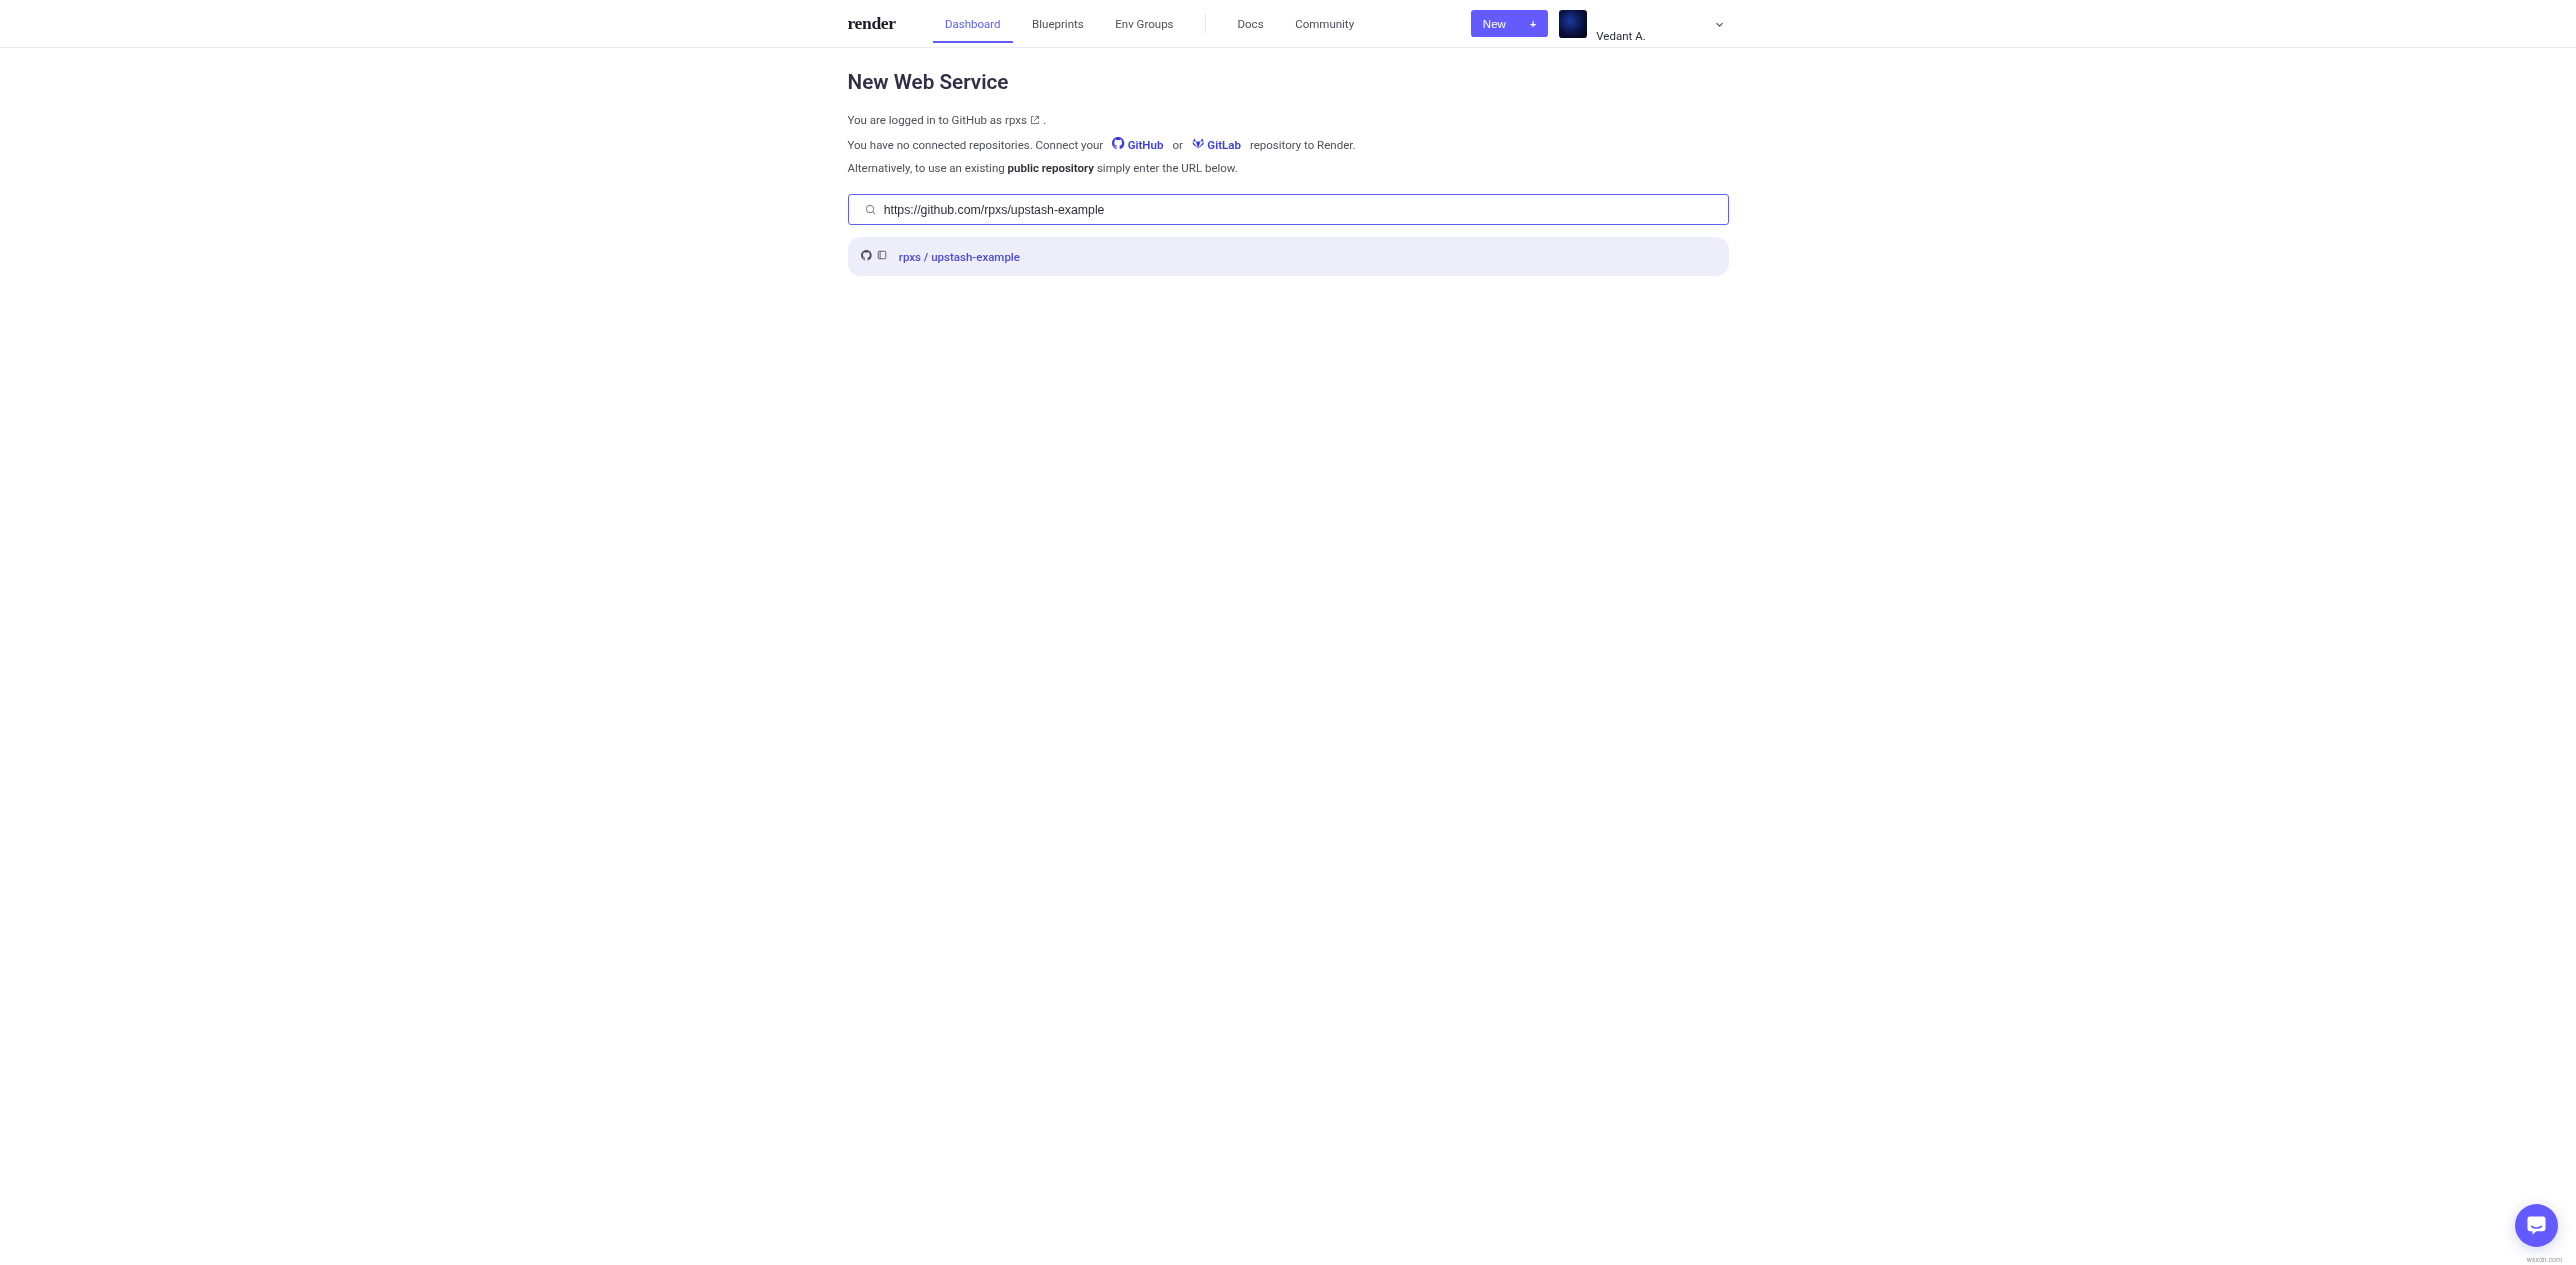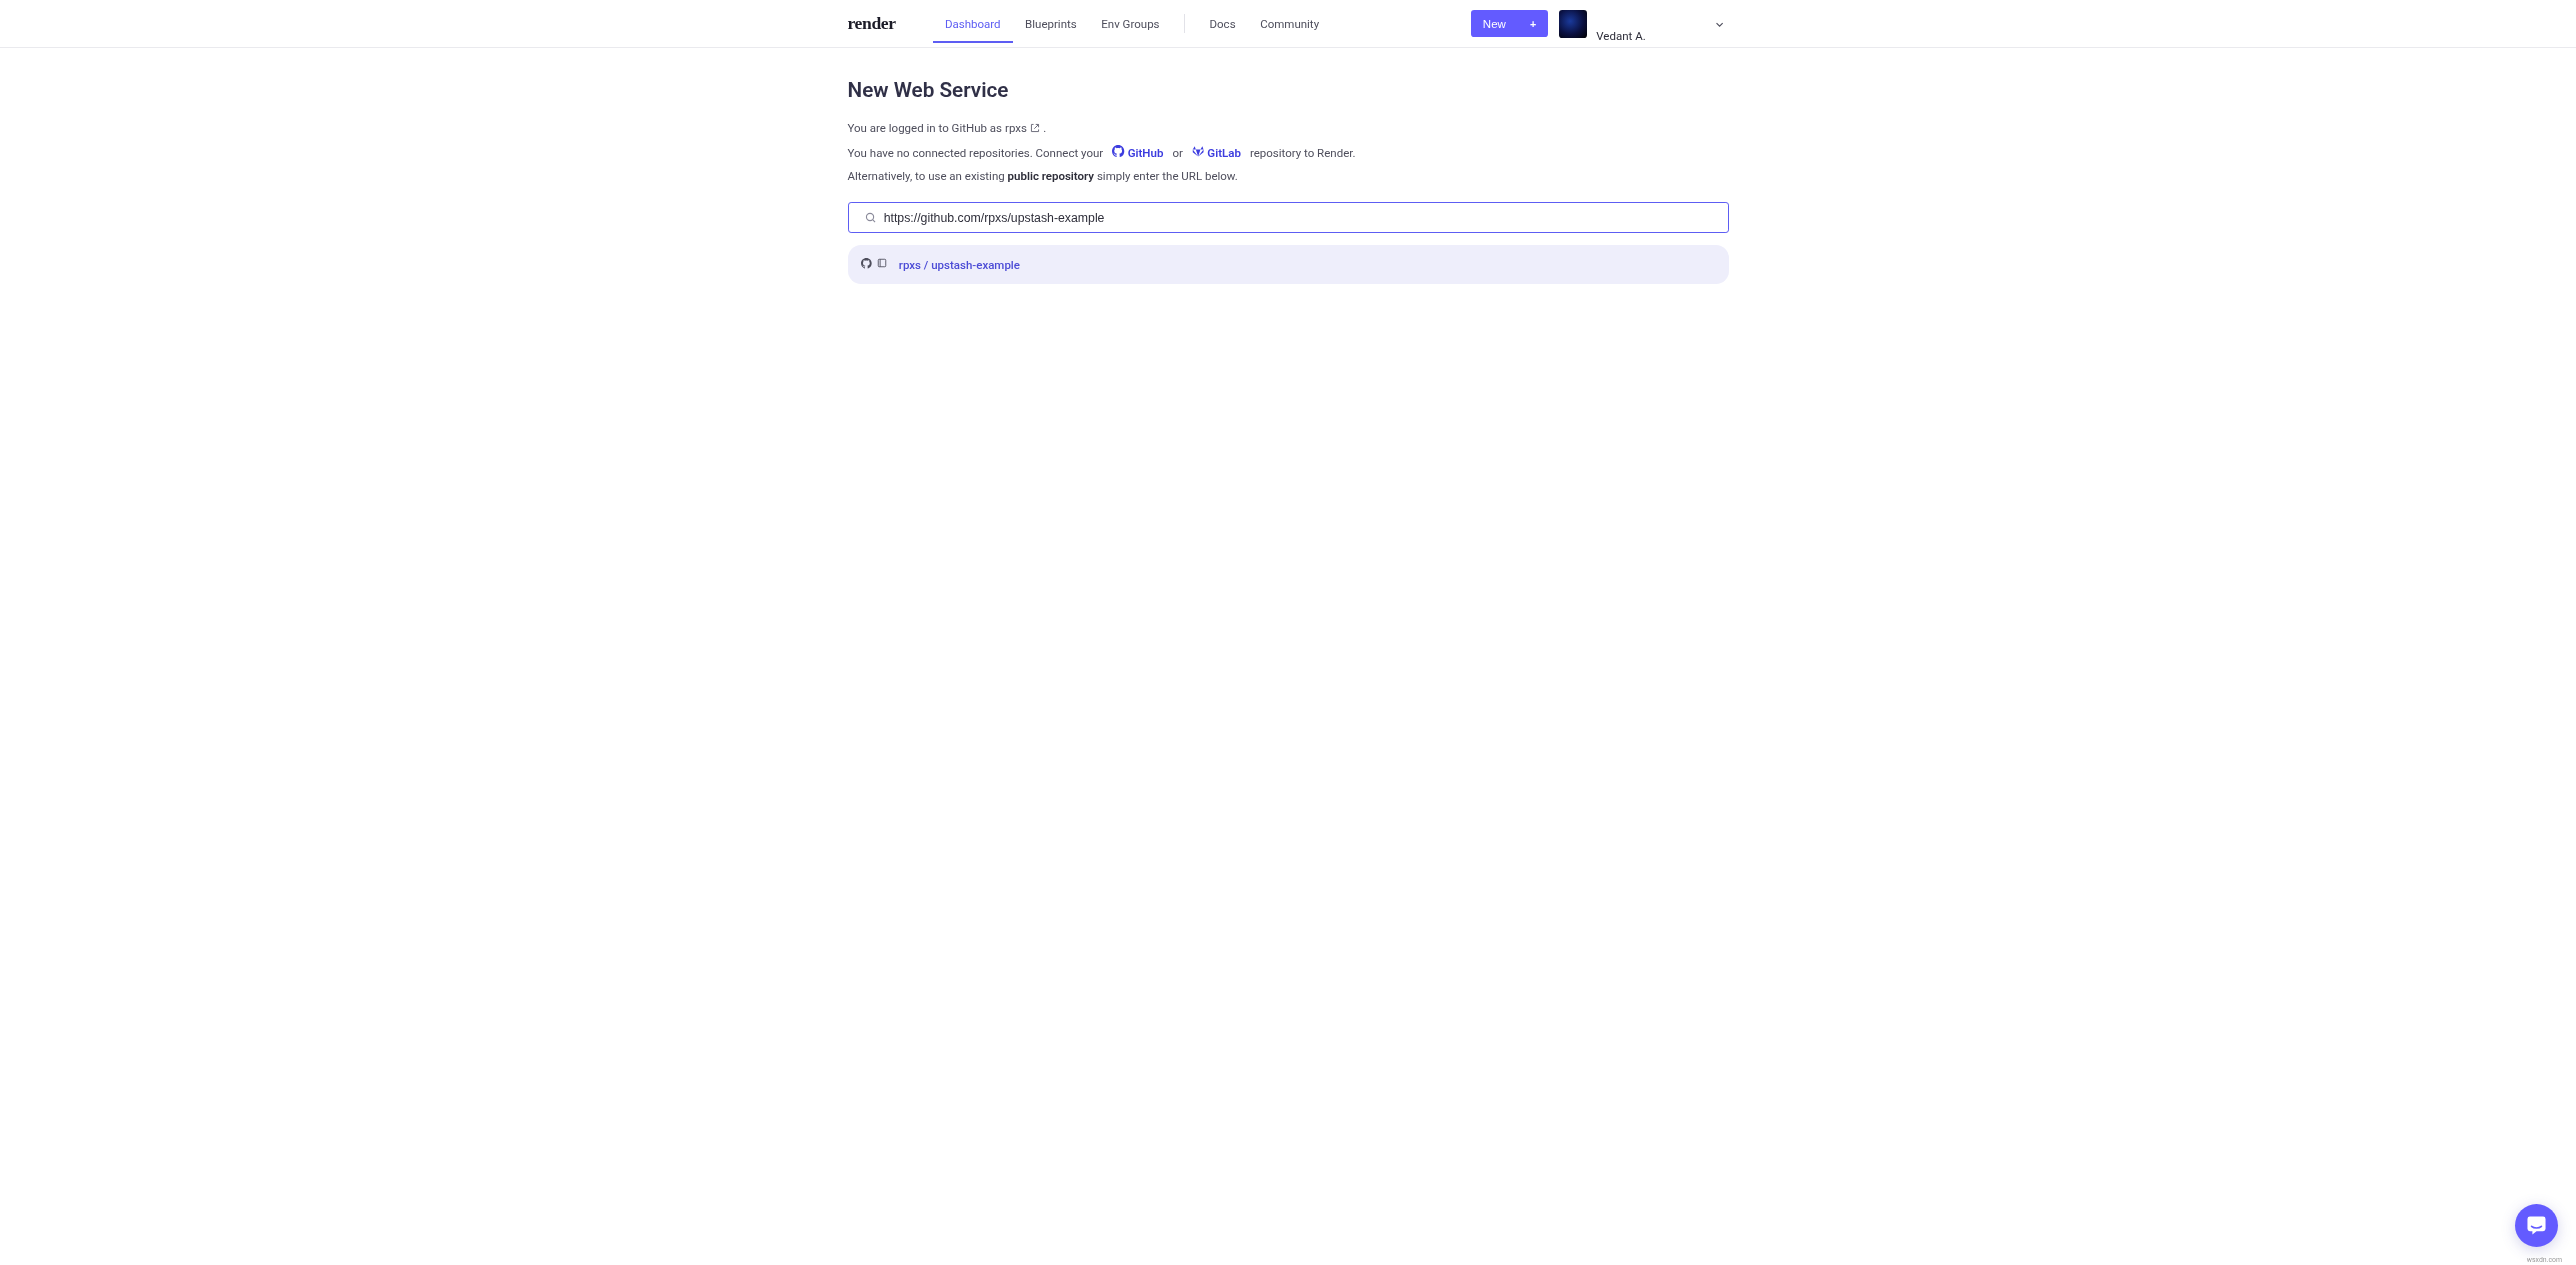--- a/index.html
+++ b/index.html
@@ -34,21 +34,21 @@
       font-weight: 600;
       letter-spacing: -0.4px;
       color: #1c1c28;
       margin-right: 37px;
       font-family: Georgia, 'Times New Roman', serif;
     }
     .nav {
       display: flex;
       align-items: center;
       height: 100%;
-      gap: 0;
+      gap: 7px;
     }
     .nav-item {
       color: #4e4e5c;
       padding: 0 12.3px;
       height: 100%;
       display: flex;
       align-items: center;
       cursor: pointer;
       font-size: 11.5px;
       border-bottom: 2.3px solid transparent;
@@ -104,21 +104,21 @@
       margin-right: 69px;
       margin-top: 24px;
     }
     .chevron {
       width: 9.2px;
       height: 9.2px;
       display: inline-block;
     }
     .main {
       max-width: 881px;
-      margin: 8px auto;
+      margin: 0 auto;
       padding: 21.5px 0 0 0;
     }
     .page-title {
       font-size: 20.7px;
       font-weight: 600;
       color: #303047;
       margin-bottom: 17px;
     }
     .info-line {
       color: #4e4e5c;

